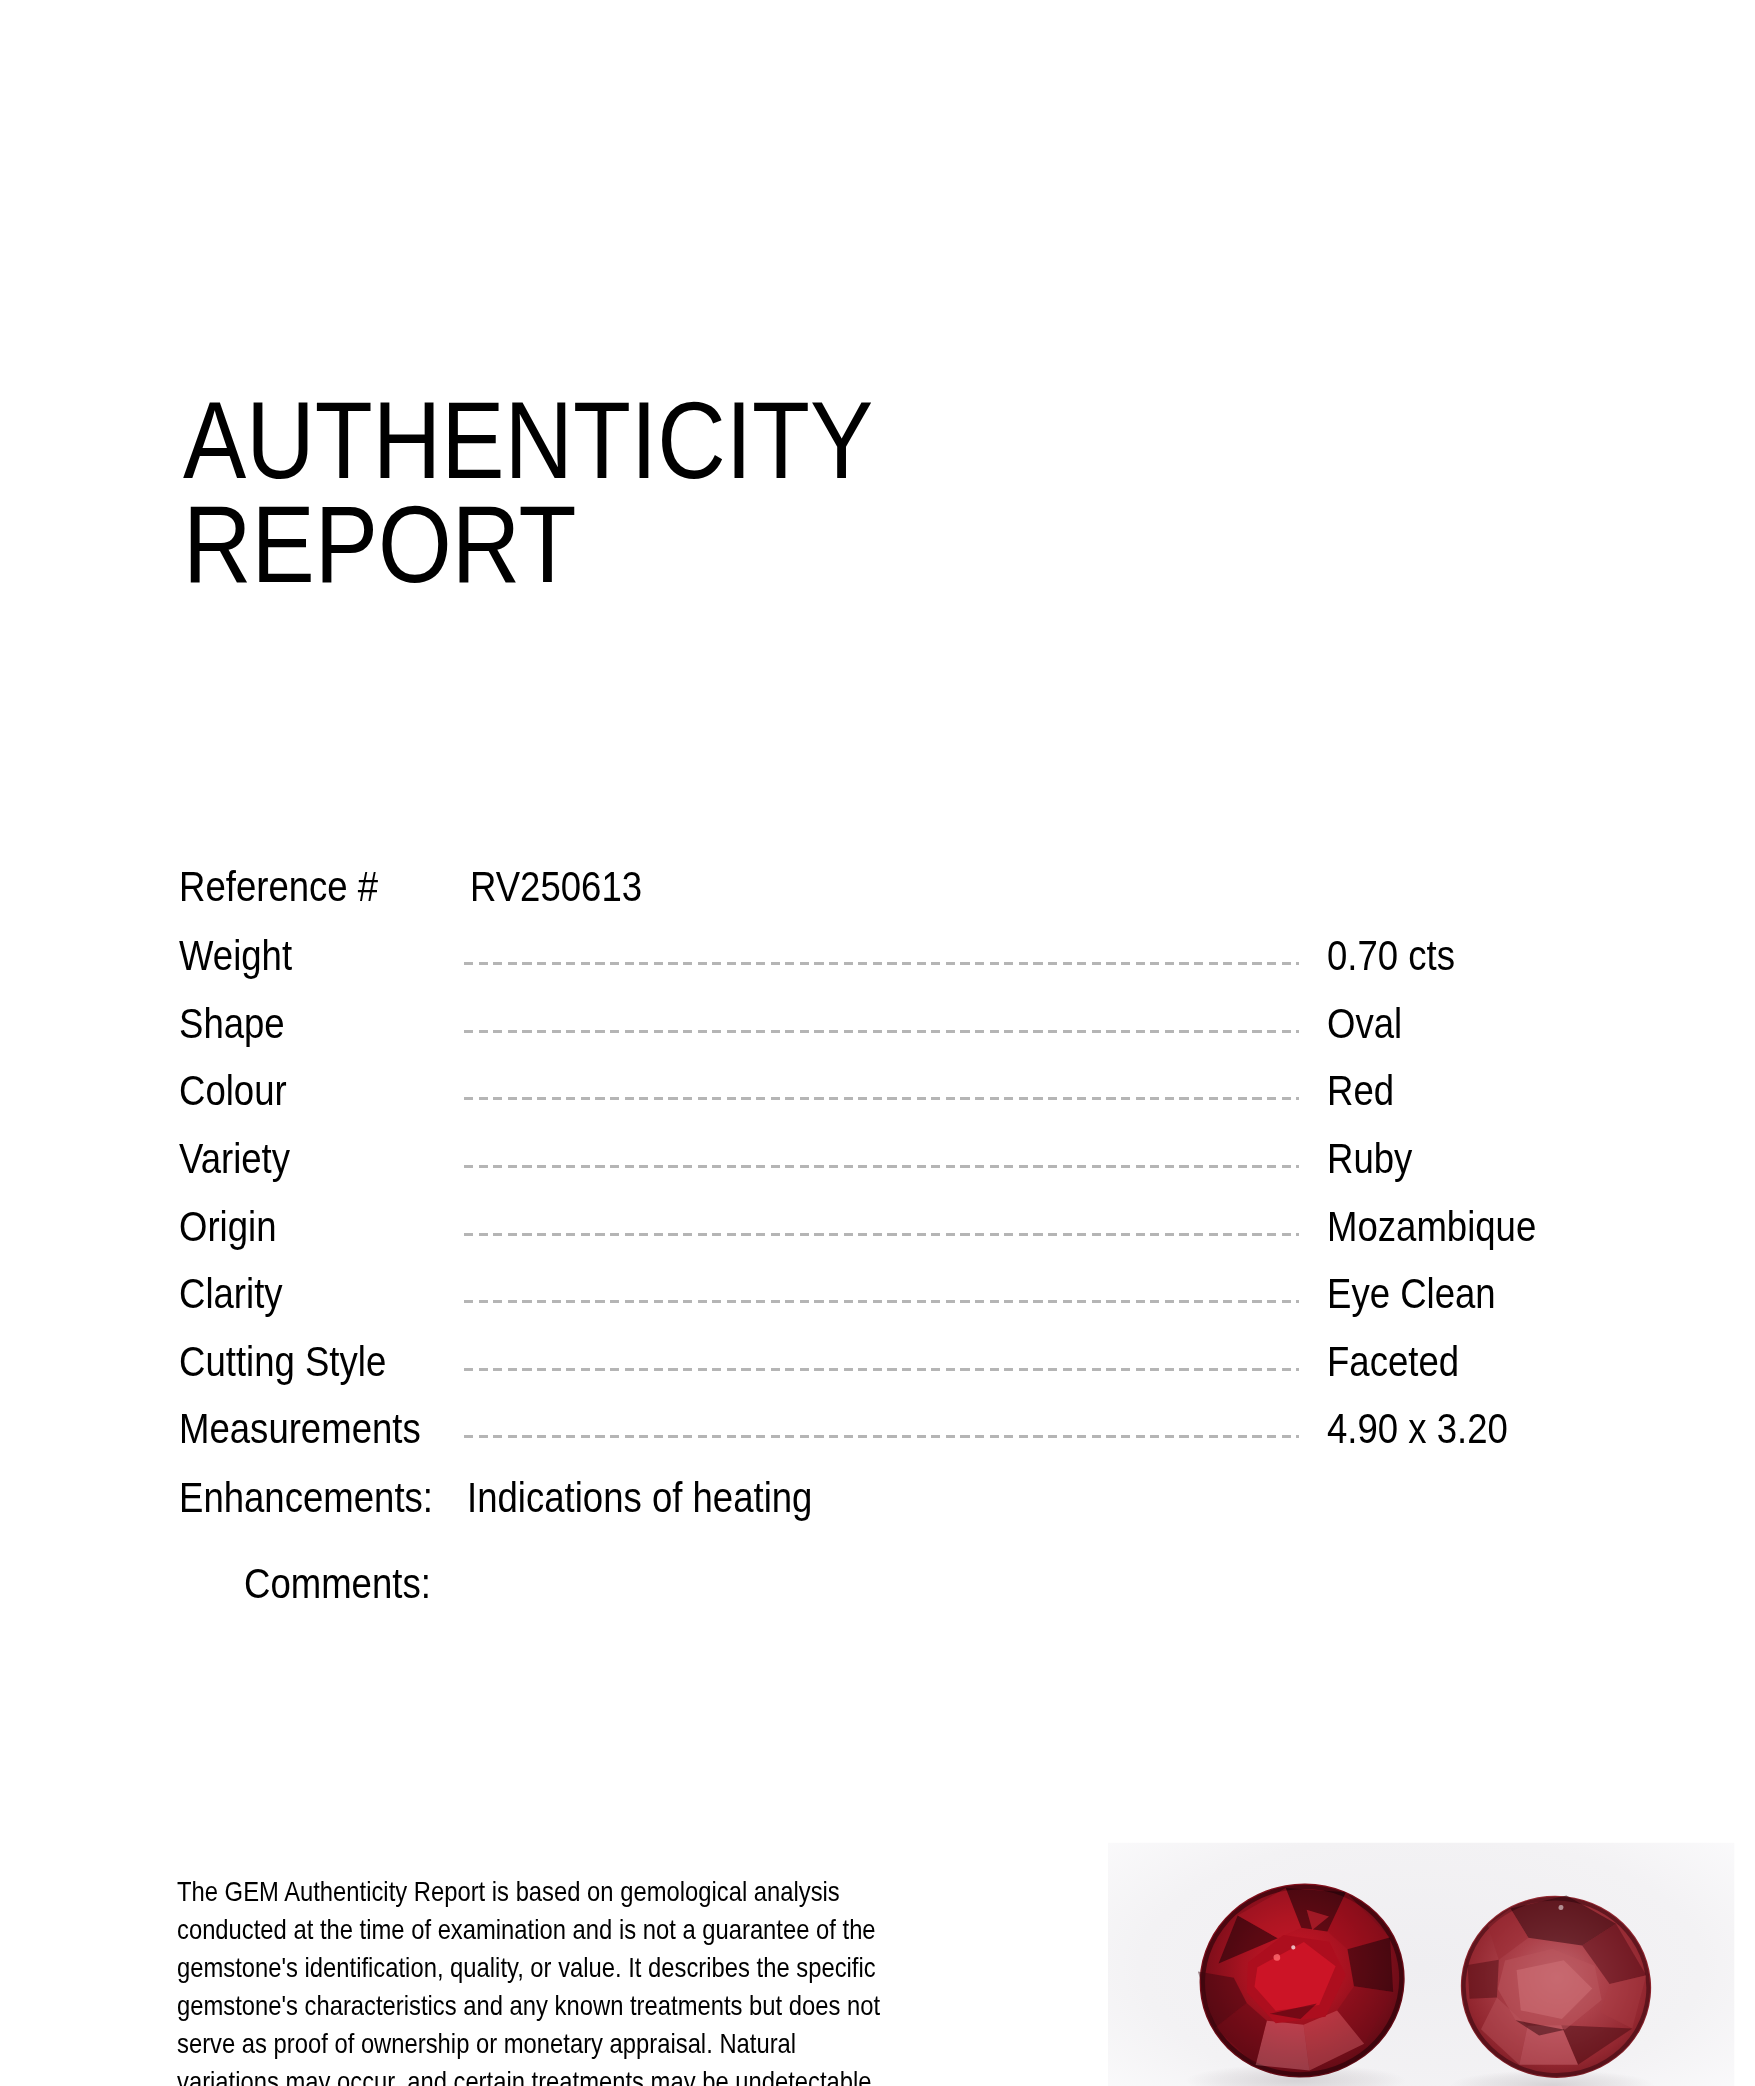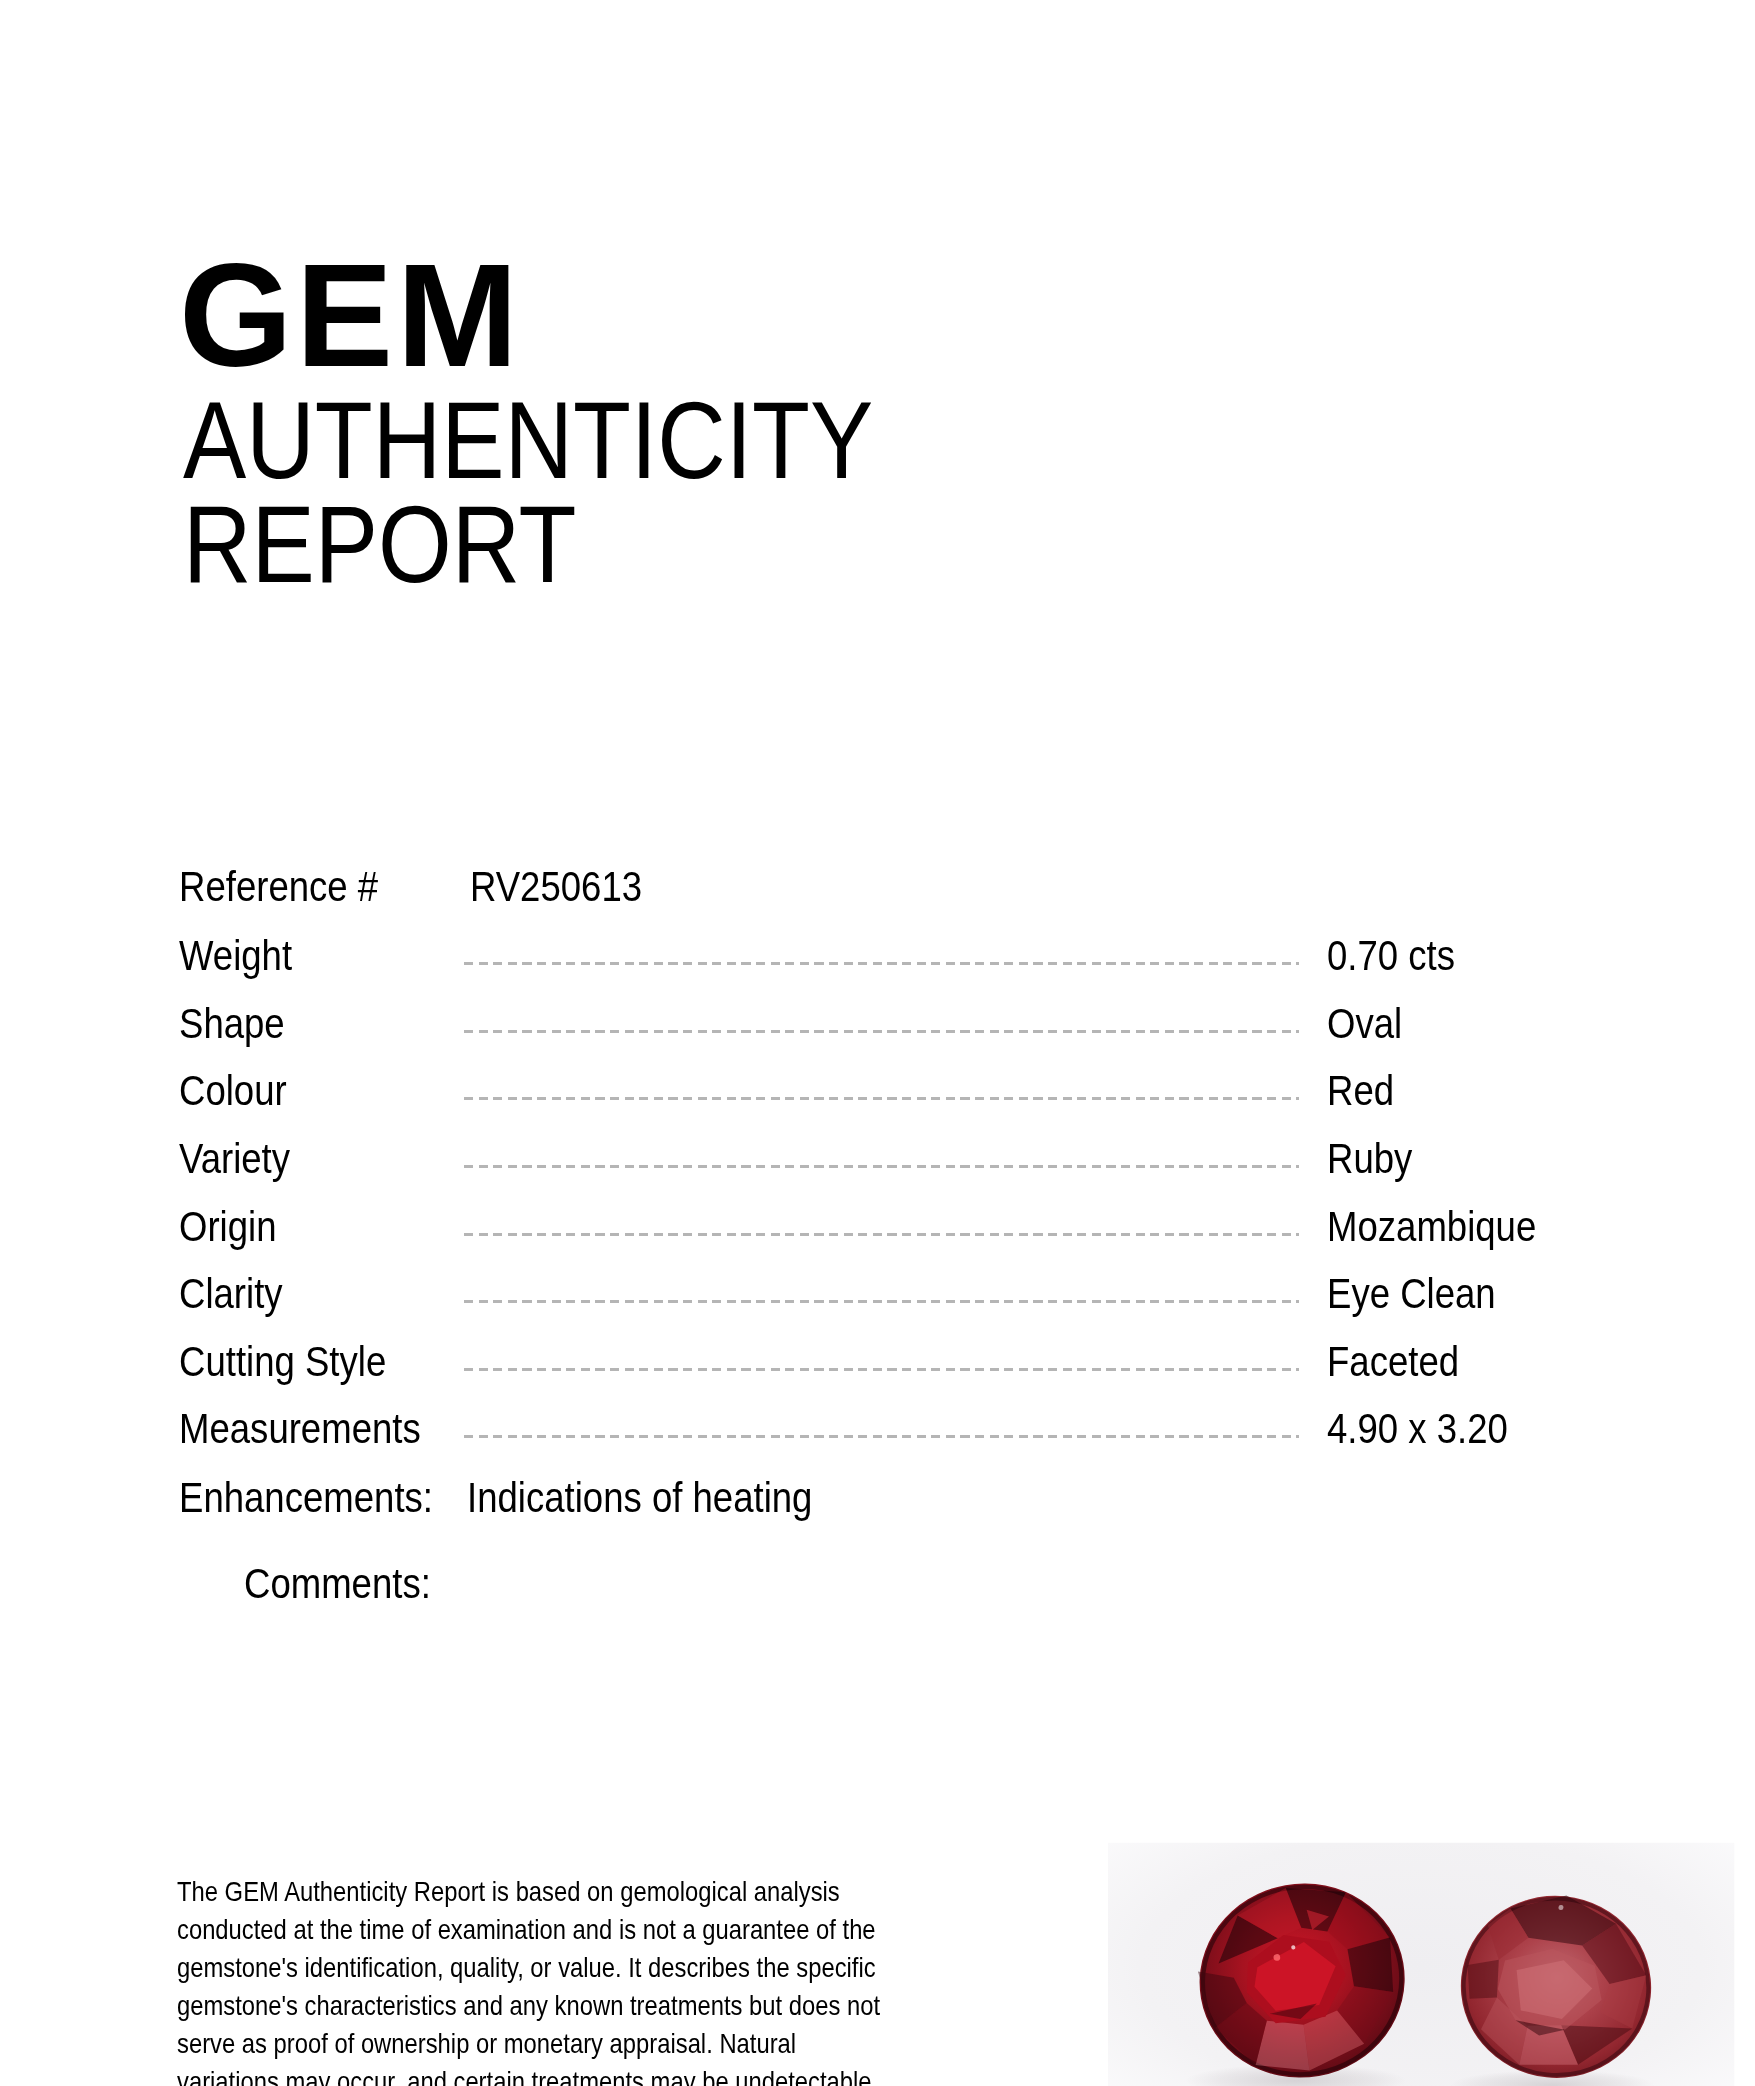--- a/index.html
+++ b/index.html
@@ -18,21 +18,20 @@
   #disclaimer{position:absolute;left:177px;top:1873px;transform:scaleX(0.85);transform-origin:0 0;}
   .dline{font-size:28px;line-height:38px;white-space:nowrap;color:#000;
          font-family:"Liberation Sans",sans-serif;}
   svg{display:block;}
 </style>
 </head>
 <body>
 
 <div class="page">
 
-  <div class="brand">GEM</div>
 
   <div class="subtitle">
     <div>AUTHENTICITY</div>
     <div>REPORT</div>
   </div>
 
   <div id="fields">
       <div class="txt f104" style="left: 179px; top: 865px;">Reference #</div>
       <div class="txt f104" style="left: 470px; top: 865px;">RV250613</div>
       <div class="txt f104" style="left: 179px; top: 934px;">Weight</div>

